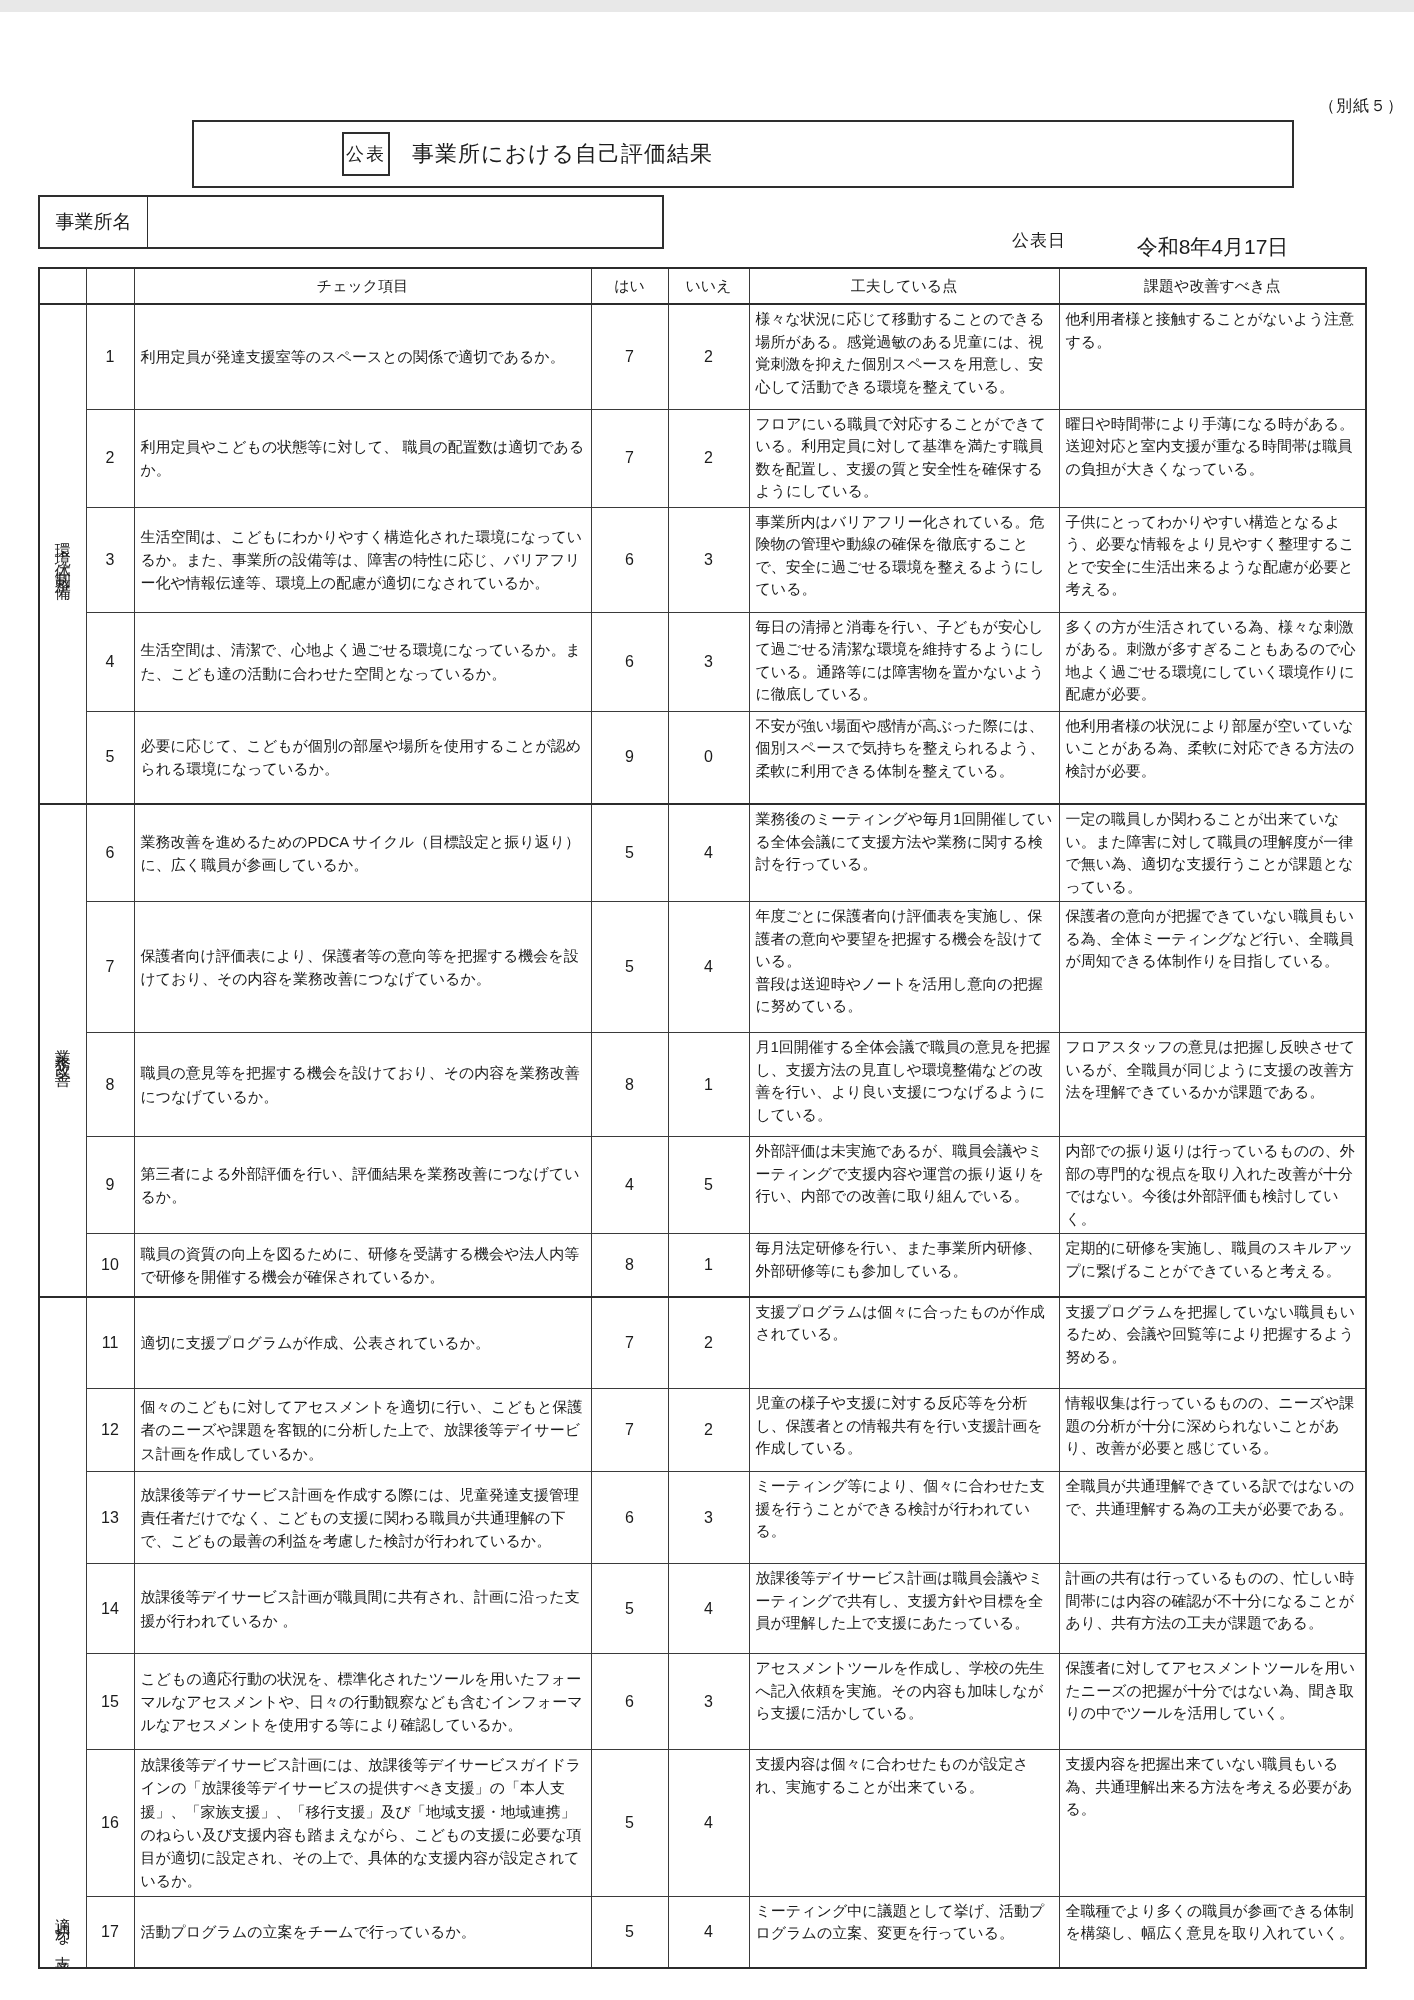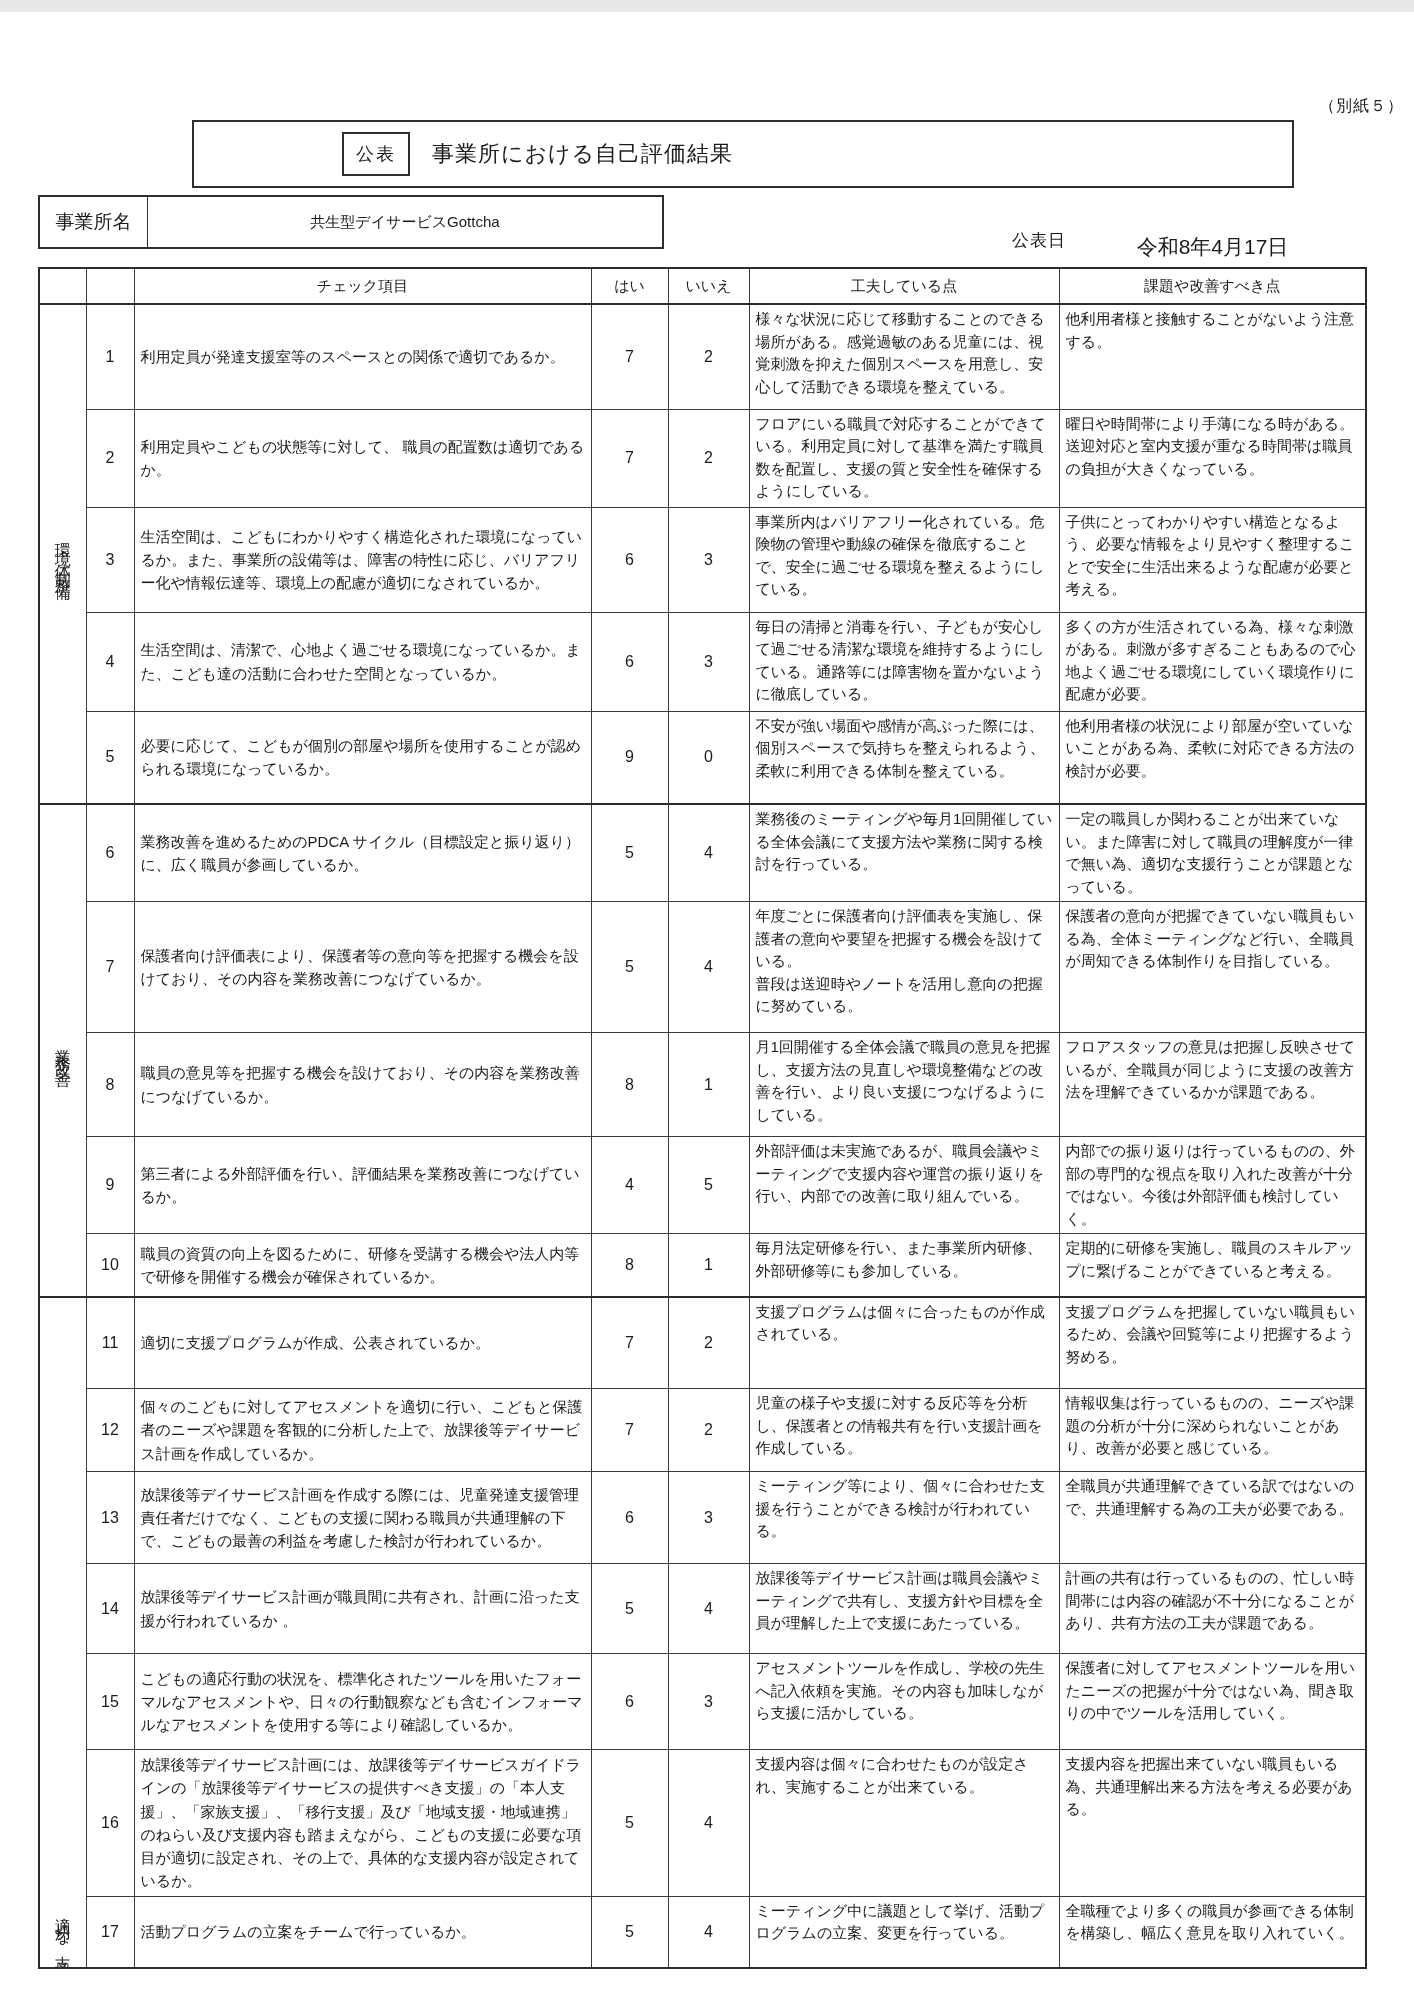--- a/index.html
+++ b/index.html
@@ -12,21 +12,21 @@
     overflow:hidden;
     margin:12px auto;
   }
   .corner-note{position:absolute;top:84px;right:10px;font-size:16px;letter-spacing:1px;}
   .title-box{
     position:absolute;left:192px;top:108px;width:1098px;height:64px;
     border:2px solid #2e2e2e;display:flex;align-items:center;
   }
   .pub-tag{
     border:2px solid #2e2e2e;margin-left:148px;
-    padding:8px 12px;font-size:18px;letter-spacing:2px;
+    padding:8px 2px;font-size:18px;letter-spacing:2px;
   }
   .doc-title{font-size:22px;margin-left:22px;letter-spacing:1px;}
   .office-box{
     position:absolute;left:38px;top:183px;width:622px;height:50px;
     border:2px solid #2e2e2e;display:flex;
   }
   .office-label{
     width:107px;border-right:1.5px solid #2e2e2e;
     display:flex;align-items:center;justify-content:center;font-size:19px;
   }
@@ -73,21 +73,20 @@
 
   <div class="corner-note">（別紙５）</div>
 
   <div class="title-box">
     <span class="pub-tag">公表</span>
     <span class="doc-title">事業所における自己評価結果</span>
   </div>
 
   <div class="office-box">
     <div class="office-label">事業所名</div>
-    <div class="office-value">共生型デイサービスGottcha</div>
   </div>
 
   <div class="pubdate-label">公表日</div>
   <div class="pubdate-value">令和8年4月17日</div>
 
   <table class="eval">
     <colgroup>
       <col style="width:47px">
         <col style="width:48px">
         <col style="width:457px">

